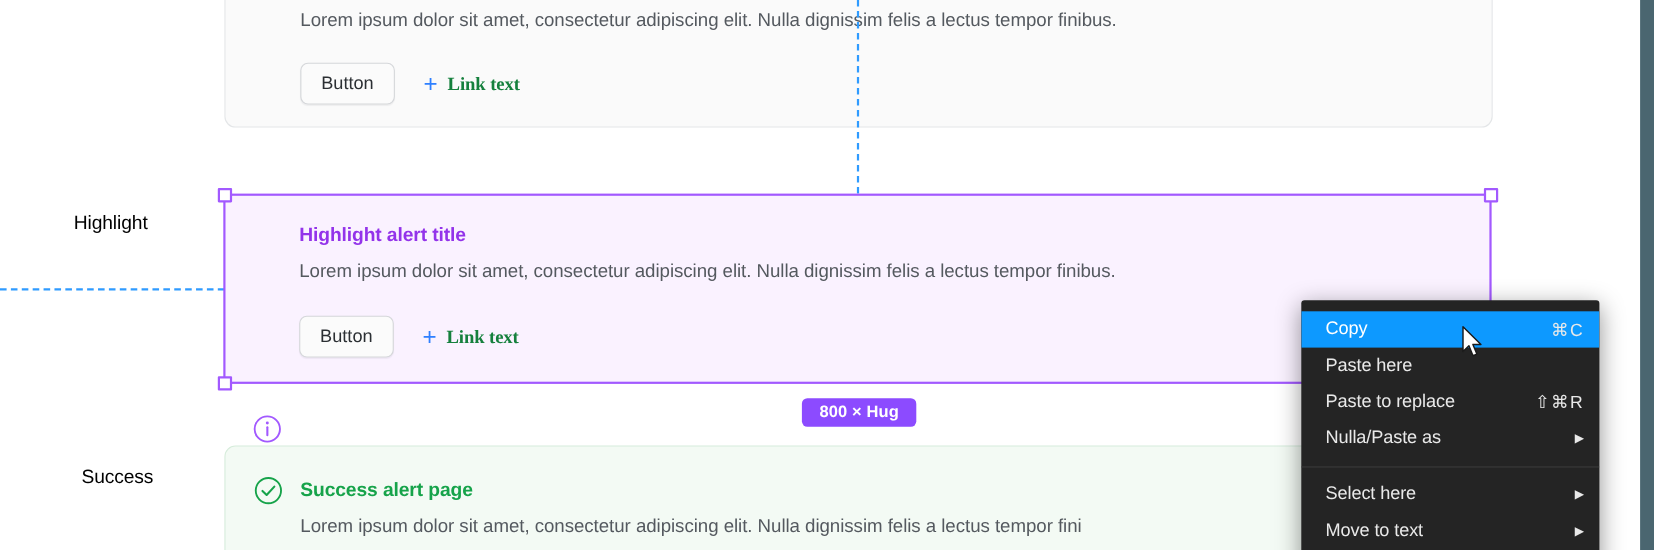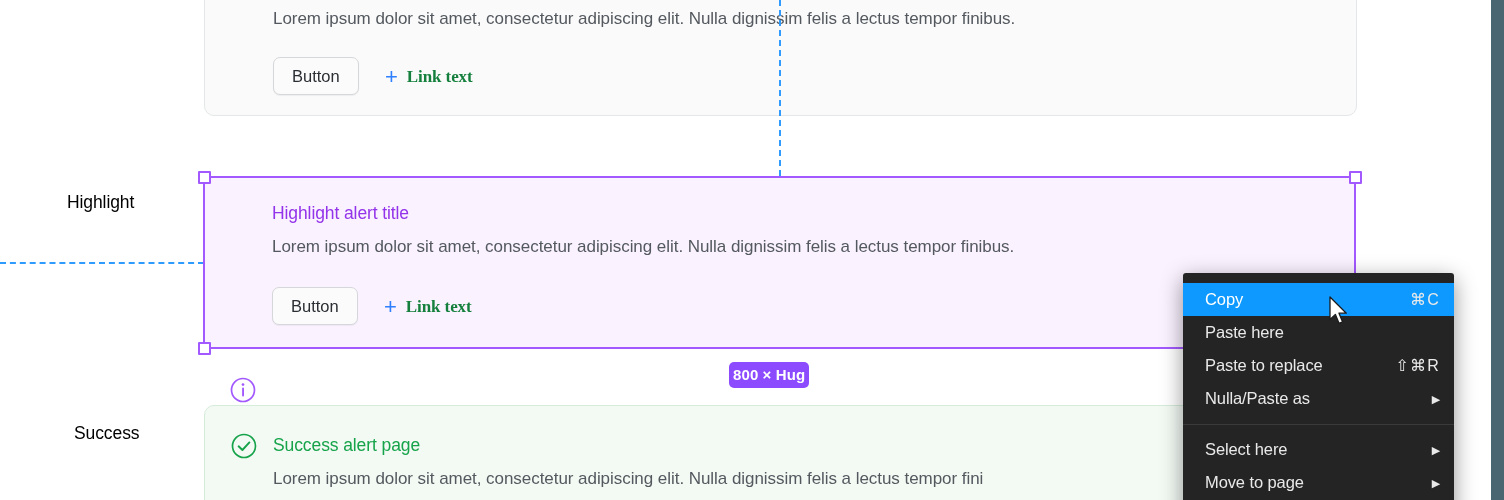--- a/index.html
+++ b/index.html
@@ -40,21 +40,21 @@
   .alert-icon {
     position: absolute;
     width: 28px;
     height: 28px;
   }
   .alert-icon svg { display:block; width:28px; height:28px; }
 
   .alert-title {
     position: absolute;
     font-size: 17.5px;
-    font-weight: normal;
+    font-weight: bold;
     letter-spacing: -0.1px;
     white-space: nowrap;
     text-align: center;
   }
   .alert-body {
     position: absolute;
     font-size: 17px;
     color: #54595f;
     white-space: nowrap;
     letter-spacing: -0.05px;
@@ -123,21 +123,21 @@
   }
 
   
   .dim-badge {
     position: absolute;
     background: #8c4bff;
     color: #ffffff;
     font-size: 15px;
     font-weight: bold;
     letter-spacing: 0.1px;
-    padding: 4px 4px 5px;
+    padding: 4px 16px 5px;
     border-radius: 5px;
     white-space: nowrap;
   }
 
   
   .guide-v {
     position: absolute;
     width: 0;
     border-left: 2px dashed #2f9bff;
   }
@@ -302,21 +302,21 @@
 
     <div class="ctx-sep"></div>
 
     <div class="ctx-item">
       <span class="ctx-label">Select here</span>
       <span class="ctx-spacer"></span>
       <span class="ctx-arrow">▶</span>
     </div>
 
     <div class="ctx-item">
-      <span class="ctx-label">Move to page</span>
+      <span class="ctx-label">Move to text</span>
       <span class="ctx-spacer"></span>
       <span class="ctx-arrow">▶</span>
     </div>
   </div>
 
   <div class="cursor" style="left:1328px; top:296px;">
     <svg viewBox="0 0 22 30" xmlns="http://www.w3.org/2000/svg">
       <path d="M2 1 L2 23.5 L7.4 18.4 L11.1 27.4 L14.6 25.9 L11 17.2 L18.3 17.2 Z" fill="#ffffff" stroke="#1a1a1a" stroke-width="1.3" stroke-linejoin="round"></path>
     </svg>
   </div>

